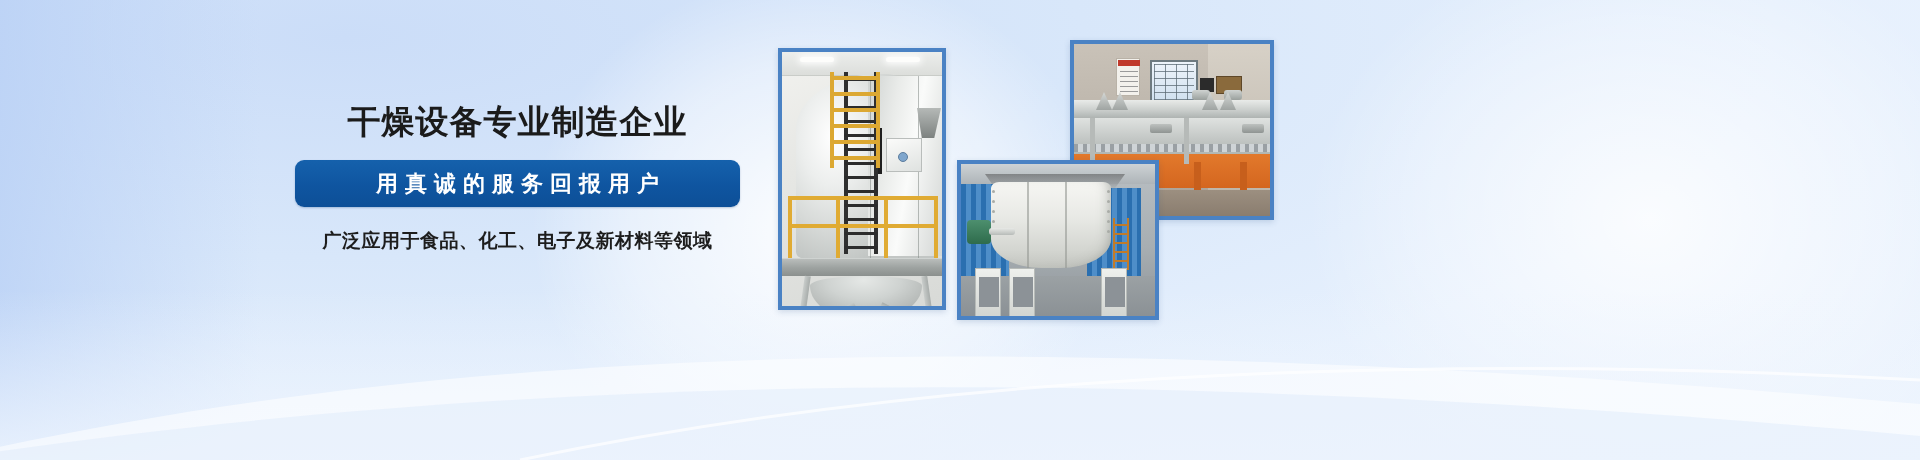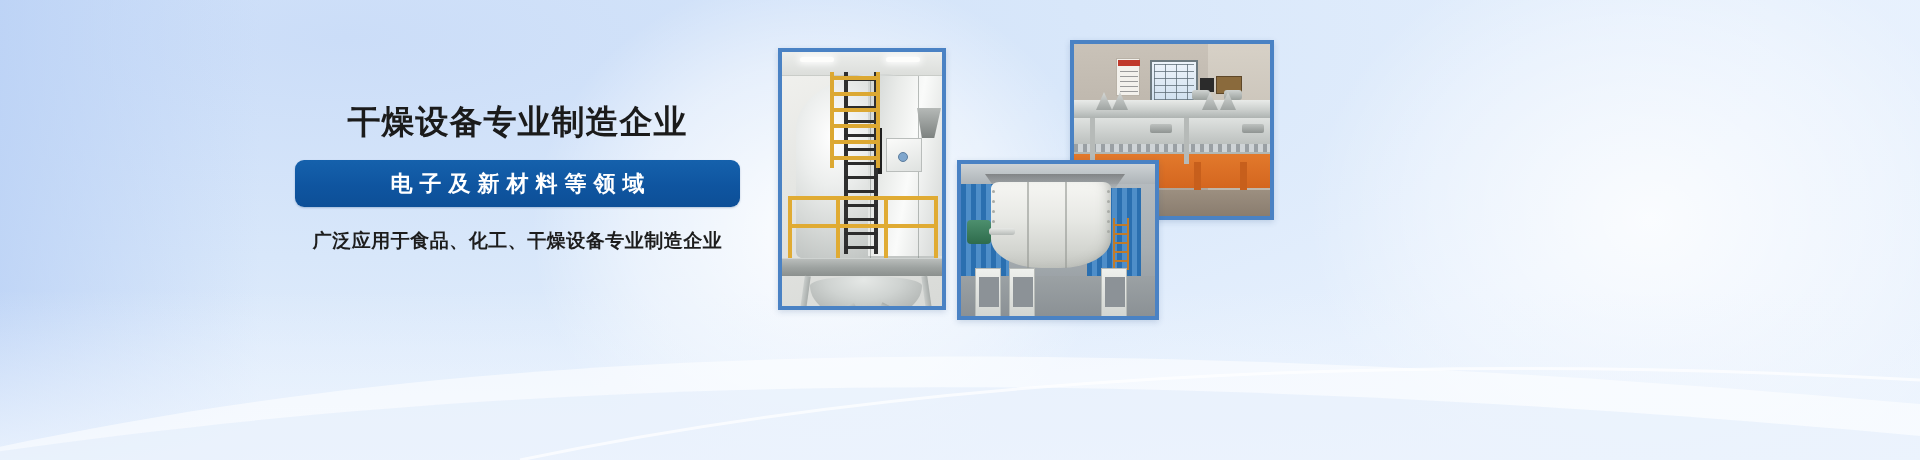--- a/index.html
+++ b/index.html
@@ -207,23 +207,23 @@
 
   <svg class="swoosh" viewBox="0 0 1920 230" preserveAspectRatio="none">
     <path d="M -60 230 C 420 120 980 92 1920 174 L 1920 230 Z" fill="#ffffff" opacity="0.55"></path>
     <path d="M -60 230 C 460 152 1040 126 1920 206 L 1920 230 Z" fill="#dbe8fa" opacity="0.45"></path>
     <path d="M 520 230 C 900 150 1380 120 1920 150" fill="none" stroke="#ffffff" stroke-width="3" opacity="0.7"></path>
   </svg>
 
   <div class="text-block">
     <div class="headline">干燥设备专业制造企业</div>
 
-    <div class="badge">电子及新材料等领域</div>
-
-    <div class="subtitle">广泛应用于食品、化工、干燥设备专业制造企业</div>
+    <div class="badge">用真诚的服务回报用户</div>
+
+    <div class="subtitle">广泛应用于食品、化工、电子及新材料等领域</div>
   </div>
 
   <div class="photo" id="photo-belt">
     <div class="inner">
       <div class="bd-wall"></div>
       <div class="bd-wallr"></div>
 
       <div class="bd-sign">
           <div class="bd-signbar"></div>
         <div class="bd-signln" style="top:12px"></div>

